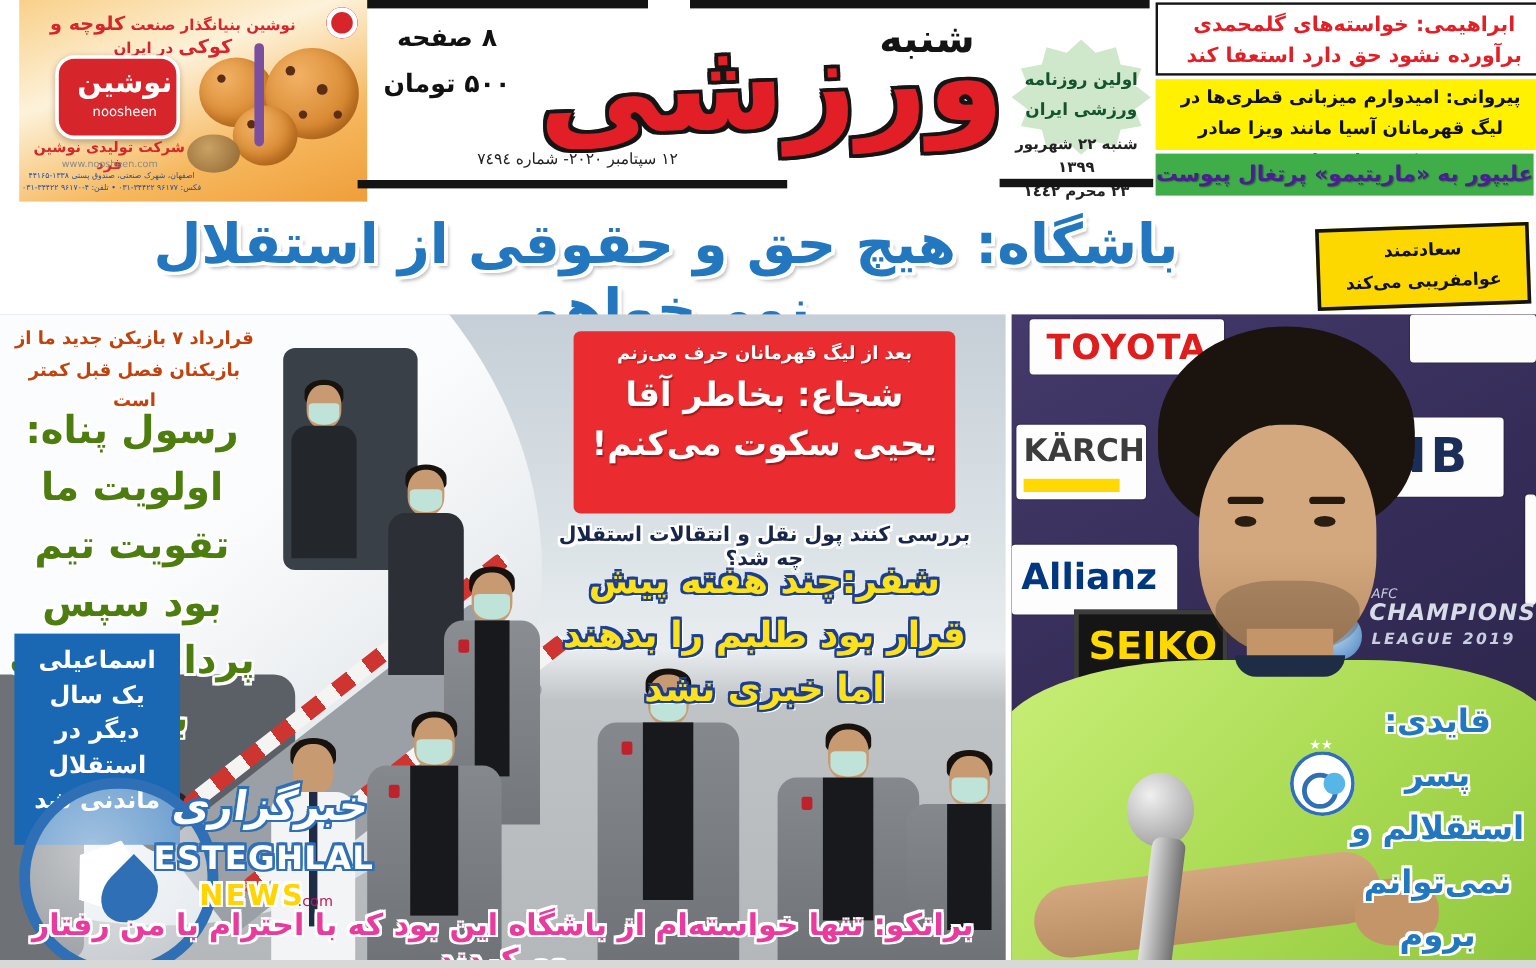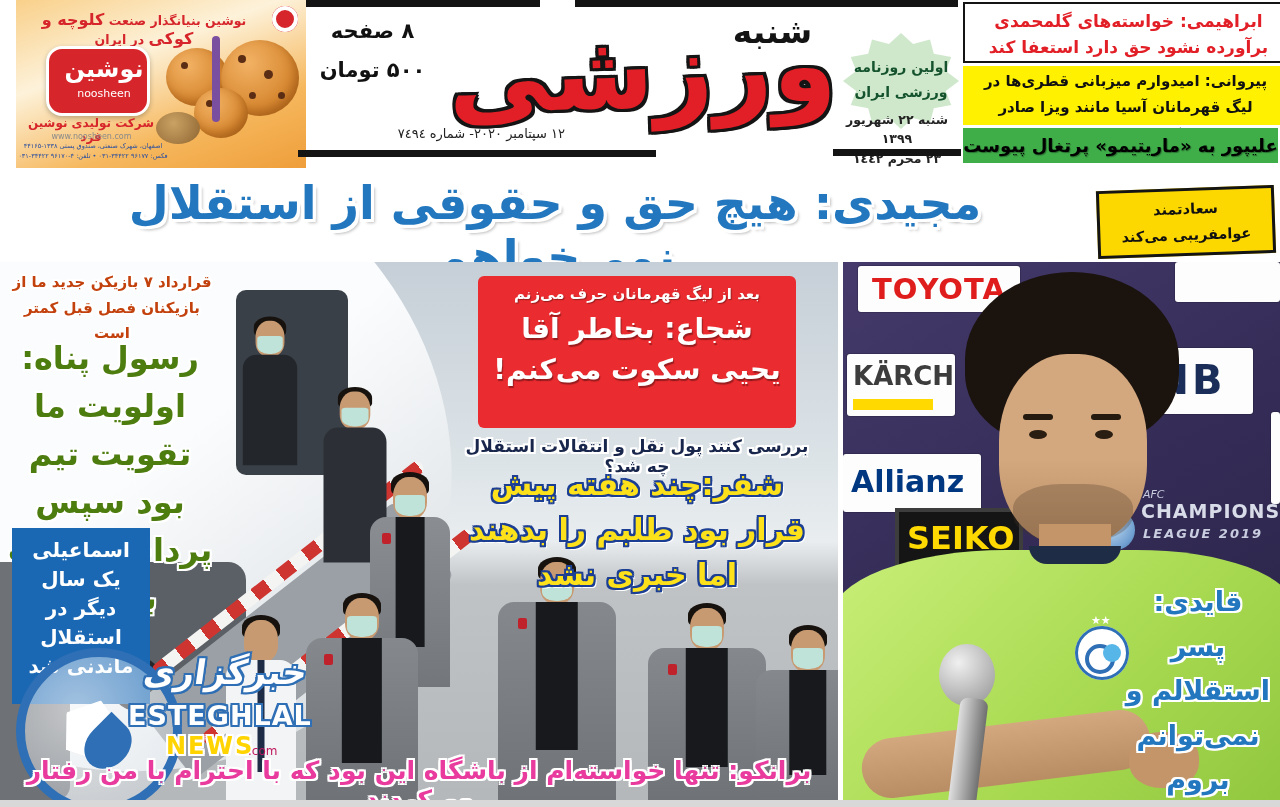--- a/index.html
+++ b/index.html
@@ -22,21 +22,21 @@
       2px 0 0 #1c3f94,-2px 2px 0 #1c3f94,0 2px 0 #1c3f94,2px 2px 0 #1c3f94,3px 3px 0 #fff;}
   
   .owb{text-shadow:-2px -2px 0 #2f6fb5,0 -2px 0 #2f6fb5,2px -2px 0 #2f6fb5,-2px 0 0 #2f6fb5,
       2px 0 0 #2f6fb5,-2px 2px 0 #2f6fb5,0 2px 0 #2f6fb5,2px 2px 0 #2f6fb5;}
 
   .rule{background:#141414;}
 
   
   .story1{background:#fff;border:2px solid #141414;color:#e21f26;font-size:17px;line-height:1.55;}
   .story2{background:#fff100;color:#111;font-size:15px;line-height:1.75;}
-  .story3{background:#3fae49;color:#000000;font-size:18px;line-height:35px;text-shadow:1px 1px 1px rgba(0,0,0,.35);}
+  .story3{background:#3fae49;color:#4c1d95;font-size:18px;line-height:35px;text-shadow:1px 1px 1px rgba(0,0,0,.35);}
 
   
   .ad{background:linear-gradient(160deg,#f9d08a 0%,#fdf2da 35%,#f6b85e 70%,#ef9e3a 100%);overflow:hidden;}
   .ad-head{color:#d6252b;font-size:12.5px;}
   .ad-head .big{font-size:16px;}
   .nooshen-box{background:#d6252b;border:3px solid #fff;border-radius:16px;box-shadow:0 2px 5px rgba(0,0,0,.25);
                color:#fff;text-align:center;}
   .cookie{border-radius:50%;background:radial-gradient(circle at 35% 30%,#f2b264,#d98a33 60%,#c06f22);
           box-shadow:inset -4px -5px 10px rgba(120,60,0,.4);}
   .chip{position:absolute;background:#5a2d14;border-radius:50%;}
@@ -130,21 +130,21 @@
     <div>۲۳ محرم ۱٤٤۲</div>
   </div>
   <div class="abs rule" style="left:833px;top:149px;width:128px;height:7px;"></div>
   <div class="abs rtl" style="left:300px;top:126px;width:265px;color:#222;font-size:13px;text-align:right;">۱۲ سپتامبر ۲۰۲۰- شماره ۷٤۹٤</div>
   <div class="abs rule" style="left:298px;top:150px;width:358px;height:7px;"></div>
 
   <div class="abs rtl b ctr story1" style="left:963px;top:2px;width:311px;height:53px;padding:4px 8px 0;">ابراهیمی: خواسته‌های گلمحمدی برآورده نشود حق دارد استعفا کند</div>
   <div class="abs rtl b ctr story2" style="left:963px;top:66px;width:313px;height:57px;padding:2px 6px 0;">پیروانی: امیدوارم میزبانی قطری‌ها در لیگ قهرمانان آسیا مانند ویزا صادر کردنشان نباشد</div>
   <div class="abs rtl b ctr story3" style="left:963px;top:128px;width:315px;height:35px;">علیپور به «ماریتیمو» پرتغال پیوست</div>
 
-  <div class="abs rtl b ctr ow3" style="left:25px;top:176px;width:1060px;color:#2277be;font-size:46px;">مجیدی: هیچ حق و حقوقی از استقلال نمی‌خواهم</div>
+  <div class="abs rtl b ctr ow3" style="left:25px;top:176px;width:1060px;color:#2277be;font-size:46px;">باشگاه: هیچ حق و حقوقی از استقلال نمی‌خواهم</div>
   <div class="abs" style="left:1097px;top:188px;width:172px;height:62px;background:#fdd800;border:3px solid #141414;transform:rotate(-2deg);">
     <div class="rtl b ctr" style="color:#111;font-size:14.5px;line-height:1.8;padding-top:5px;">
       <div>سعادتمند</div>
       <div>عوامفریبی می‌کند</div>
     </div>
   </div>
 
   <div class="abs photoL" style="left:0;top:262px;width:838px;height:538px;">
 
     <div class="abs" style="left:-260px;top:-140px;width:720px;height:640px;background:linear-gradient(115deg,#fbfcfd 55%,#e4e8eb 80%,#cfd4d8);border-radius:50%;transform:rotate(28deg);"></div>
@@ -259,21 +259,21 @@
       <div class="b ctr" style="color:#1b2e5a;font-size:40px;line-height:64px;letter-spacing:3px;">QNB</div>
     </div>
     <div class="panel" style="left:0;top:192px;width:138px;height:58px;">
       <div class="b" style="color:#003781;font-size:30px;line-height:56px;padding-left:8px;white-space:nowrap;">Allianz</div>
     </div>
     <div class="panel" style="left:428px;top:150px;width:9px;height:92px;"></div>
 
     <div class="abs" style="left:252px;top:226px;width:170px;height:78px;">
       <div class="abs" style="left:0;top:22px;width:40px;height:40px;border-radius:50%;background:radial-gradient(circle at 35% 35%,#cfe4f5,#6f9fd0 70%,#3c6ea8);"></div>
       <div class="abs" style="left:48px;top:0;color:#c9cde0;font-size:11px;font-style:italic;">AFC</div>
-      <div class="abs b" style="left:46px;top:12px;color:#d8dbe8;font-size:19px;letter-spacing:1px;">CHAMPIONS</div>
+      <div class="abs b" style="left:46px;top:12px;color:#d8dbe8;font-size:19px;font-style:italic;letter-spacing:1px;">CHAMPIONS</div>
       <div class="abs b" style="left:48px;top:38px;color:#c9cde0;font-size:13px;font-style:italic;letter-spacing:2px;">LEAGUE 2019</div>
     </div>
 
     <div class="abs" style="left:24px;top:246px;width:120px;height:60px;background:#151515;border:4px solid #3d3d3d;overflow:hidden;margin-left:28px;">
       <div class="b" style="color:#ffd900;font-size:32px;line-height:52px;padding-left:8px;white-space:nowrap;">SEIKO</div>
     </div>
 
     <div class="abs" style="left:122px;top:10px;width:214px;height:175px;background:#1b130e;border-radius:50% 50% 42% 42%;"></div>
     <div class="abs" style="left:156px;top:92px;width:148px;height:190px;background:linear-gradient(#d3a87f 55%,#b98d63);border-radius:46% 46% 42% 42%;"></div>
     <div class="abs" style="left:186px;top:168px;width:18px;height:9px;background:#2a1d12;border-radius:50%;"></div>

